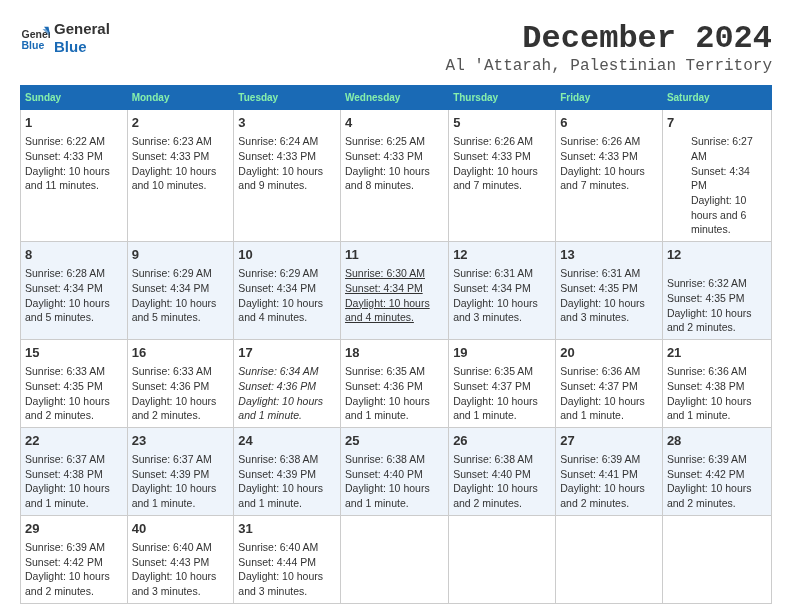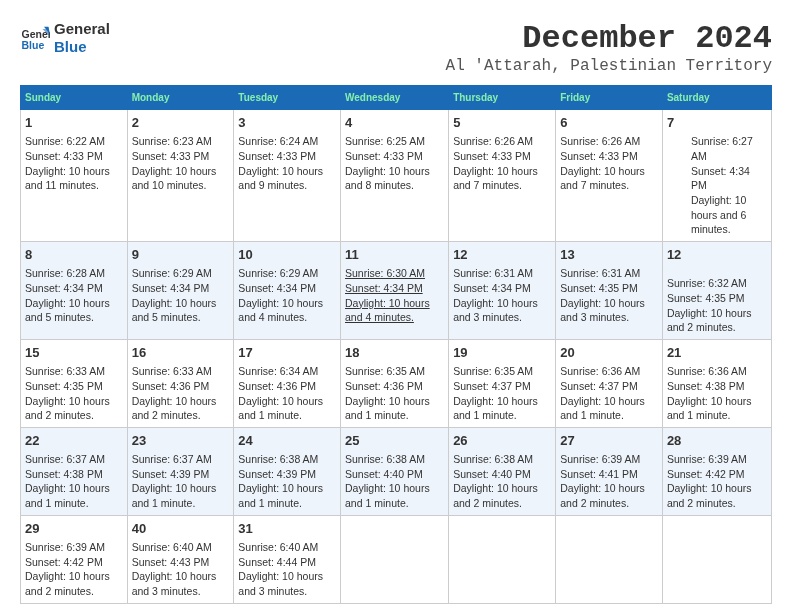--- a/index.html
+++ b/index.html
@@ -213,21 +213,21 @@
 Daylight: 10 hours and 2 minutes.</div>
         </td>
         <td>
           <span class="day-num">16</span>
           <div class="day-info" style="white-space: pre-line;">Sunrise: 6:33 AM
 Sunset: 4:36 PM
 Daylight: 10 hours and 2 minutes.</div>
         </td>
         <td>
           <span class="day-num">17</span>
-          <div class="day-info" style="white-space: pre-line;">Sunrise: 6:34 AM
+          <div class="day-info" style="white-space: pre-line; font-style: italic;">Sunrise: 6:34 AM
 Sunset: 4:36 PM
 Daylight: 10 hours and 1 minute.</div>
         </td>
         <td>
           <span class="day-num">18</span>
           <div class="day-info" style="white-space: pre-line;">Sunrise: 6:35 AM
 Sunset: 4:36 PM
 Daylight: 10 hours and 1 minute.</div>
         </td>
         <td>

